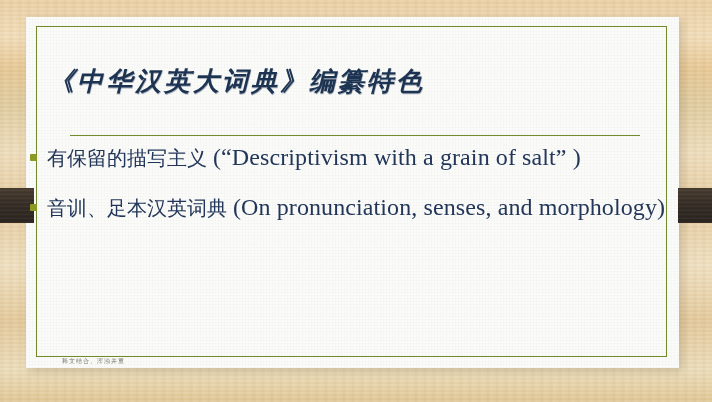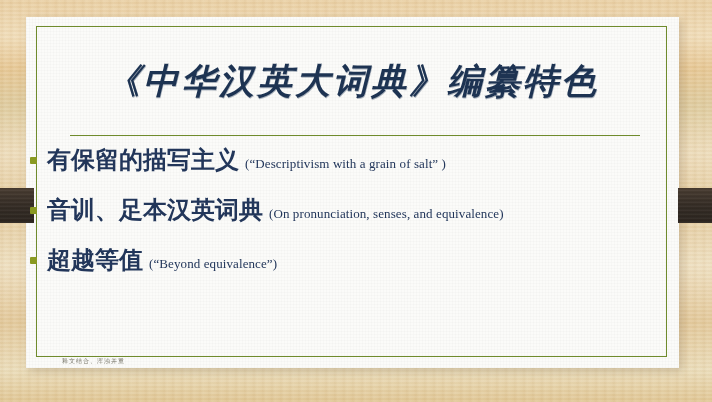--- a/index.html
+++ b/index.html
@@ -105,24 +105,23 @@
   }
   .tab-left  { left: 0px;  width: 34px; }
   .tab-right { right: 0px; width: 34px; }
 
   
   .title {
     position: absolute;
     left: 48px;
     top: 58px;
     width: 608px;
-    text-align: center;
     color: #1d3352;
     font-family: "DejaVu Serif", "Liberation Serif", serif;
-    font-size: 35px;
+    font-size: 26px;
     font-weight: 700;
     font-style: italic;
     letter-spacing: 3px;
     line-height: 46px;
     white-space: nowrap;
     text-shadow: 0.5px 0.5px 0 rgba(29,51,82,0.35);
   }
 
   
   .divider {
@@ -157,28 +156,28 @@
     position: relative;
     top: -4px;
   }
   .bullet-text {
     flex: 1 1 auto;
     white-space: nowrap;
   }
   .cn {
     color: #22365a;
     font-family: "DejaVu Sans", "Liberation Sans", sans-serif;
-    font-size: 24px;
-    font-weight: 700;
+    font-size: 20px;
+    font-weight: 400;
     letter-spacing: 0px;
   }
   .en {
     color: #22365a;
     font-family: "Liberation Serif", "DejaVu Serif", serif;
-    font-size: 13px;
+    font-size: 24px;
     font-weight: 400;
     margin-left: 6px;
     letter-spacing: 0.1px;
   }
 
   
   .footer-mark {
     position: absolute;
     left: 62px;
     top: 357px;
@@ -213,28 +212,22 @@
       <span class="bullet-dot"></span>
       <span class="bullet-text">
         <span class="cn">有保留的描写主义</span><span class="en">(“Descriptivism with a grain of salt” )</span>
       </span>
     </div>
 
 
     <div class="bullet-row">
       <span class="bullet-dot"></span>
       <span class="bullet-text">
-        <span class="cn">音训、足本汉英词典</span><span class="en">(On pronunciation, senses, and equivalence)</span>
+        <span class="cn">音训、足本汉英词典</span><span class="en">(On pronunciation, senses, and morphology)</span>
       </span>
     </div>
 
-    <div class="bullet-row">
-      <span class="bullet-dot"></span>
-      <span class="bullet-text">
-        <span class="cn">超越等值</span><span class="en">(“Beyond equivalence”)</span>
-      </span>
-    </div>
 
   </div>
 
   <div class="footer-mark">释文结合、浑浊并重</div>
 
 </div>
 
 </body></html>

